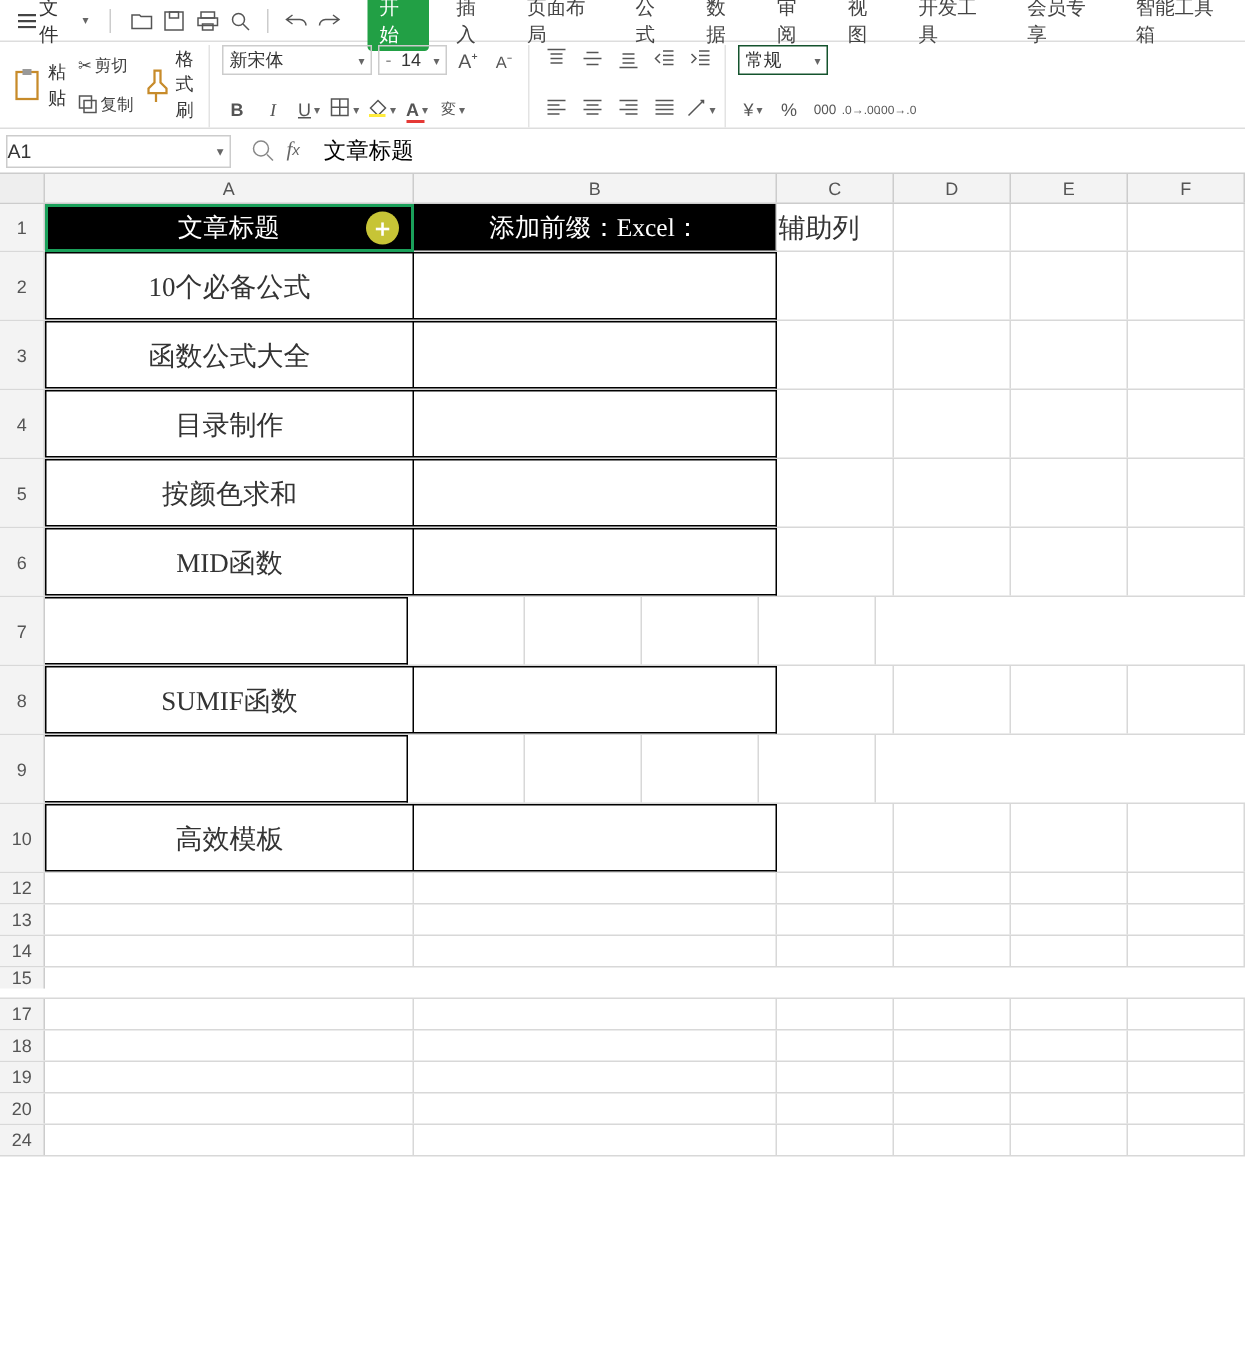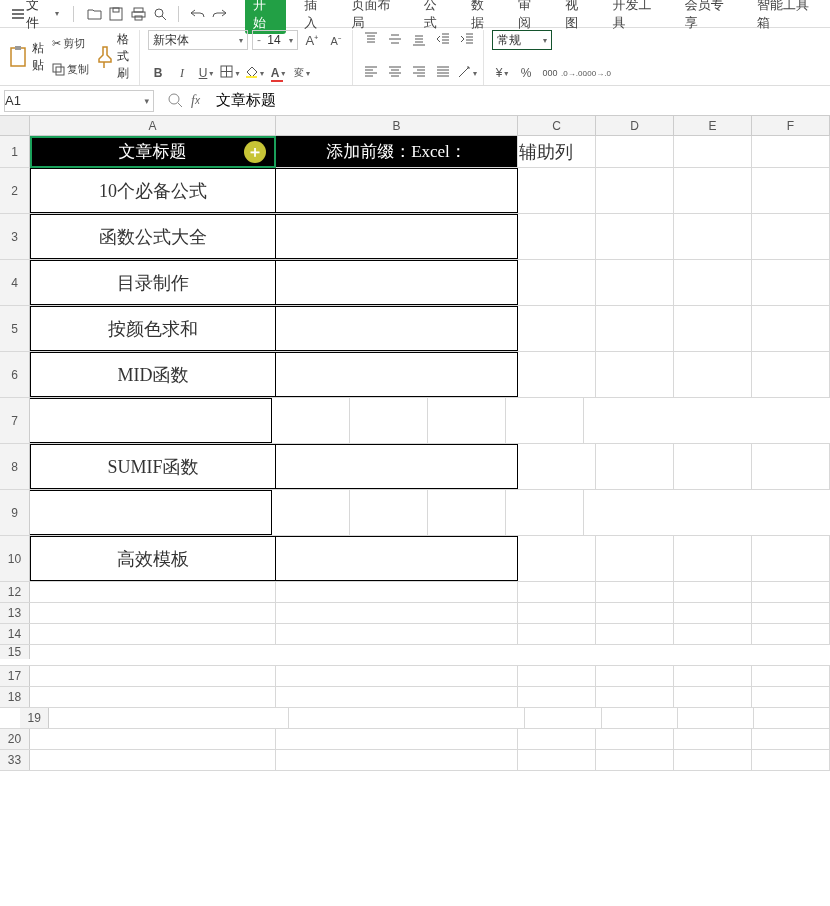--- a/index.html
+++ b/index.html
@@ -465,40 +465,40 @@
       </div>
       <div class="row" style="height: 21px;">
         <div class="rowhdr">18</div>
         <div class="cell colA"></div>
         <div class="cell colB"></div>
         <div class="cell colC"></div>
         <div class="cell colD"></div>
         <div class="cell colE"></div>
         <div class="cell colF"></div>
       </div>
-      <div class="row" style="height: 21px; padding-left: 20px;">
+      <div class="row" style="height: 21px;">
         <div class="rowhdr">19</div>
         <div class="cell colA"></div>
         <div class="cell colB"></div>
         <div class="cell colC"></div>
         <div class="cell colD"></div>
         <div class="cell colE"></div>
         <div class="cell colF"></div>
       </div>
       <div class="row" style="height: 21px;">
         <div class="rowhdr">20</div>
         <div class="cell colA"></div>
         <div class="cell colB"></div>
         <div class="cell colC"></div>
         <div class="cell colD"></div>
         <div class="cell colE"></div>
         <div class="cell colF"></div>
       </div>
       <div class="row" style="height: 21px;">
-        <div class="rowhdr">33</div>
+        <div class="rowhdr">24</div>
         <div class="cell colA"></div>
         <div class="cell colB"></div>
         <div class="cell colC"></div>
         <div class="cell colD"></div>
         <div class="cell colE"></div>
         <div class="cell colF"></div>
       </div>
     </div>
 
   <div class="selected-outline" style="left:30px;top:20px;width:246px;height:32px;"></div>

